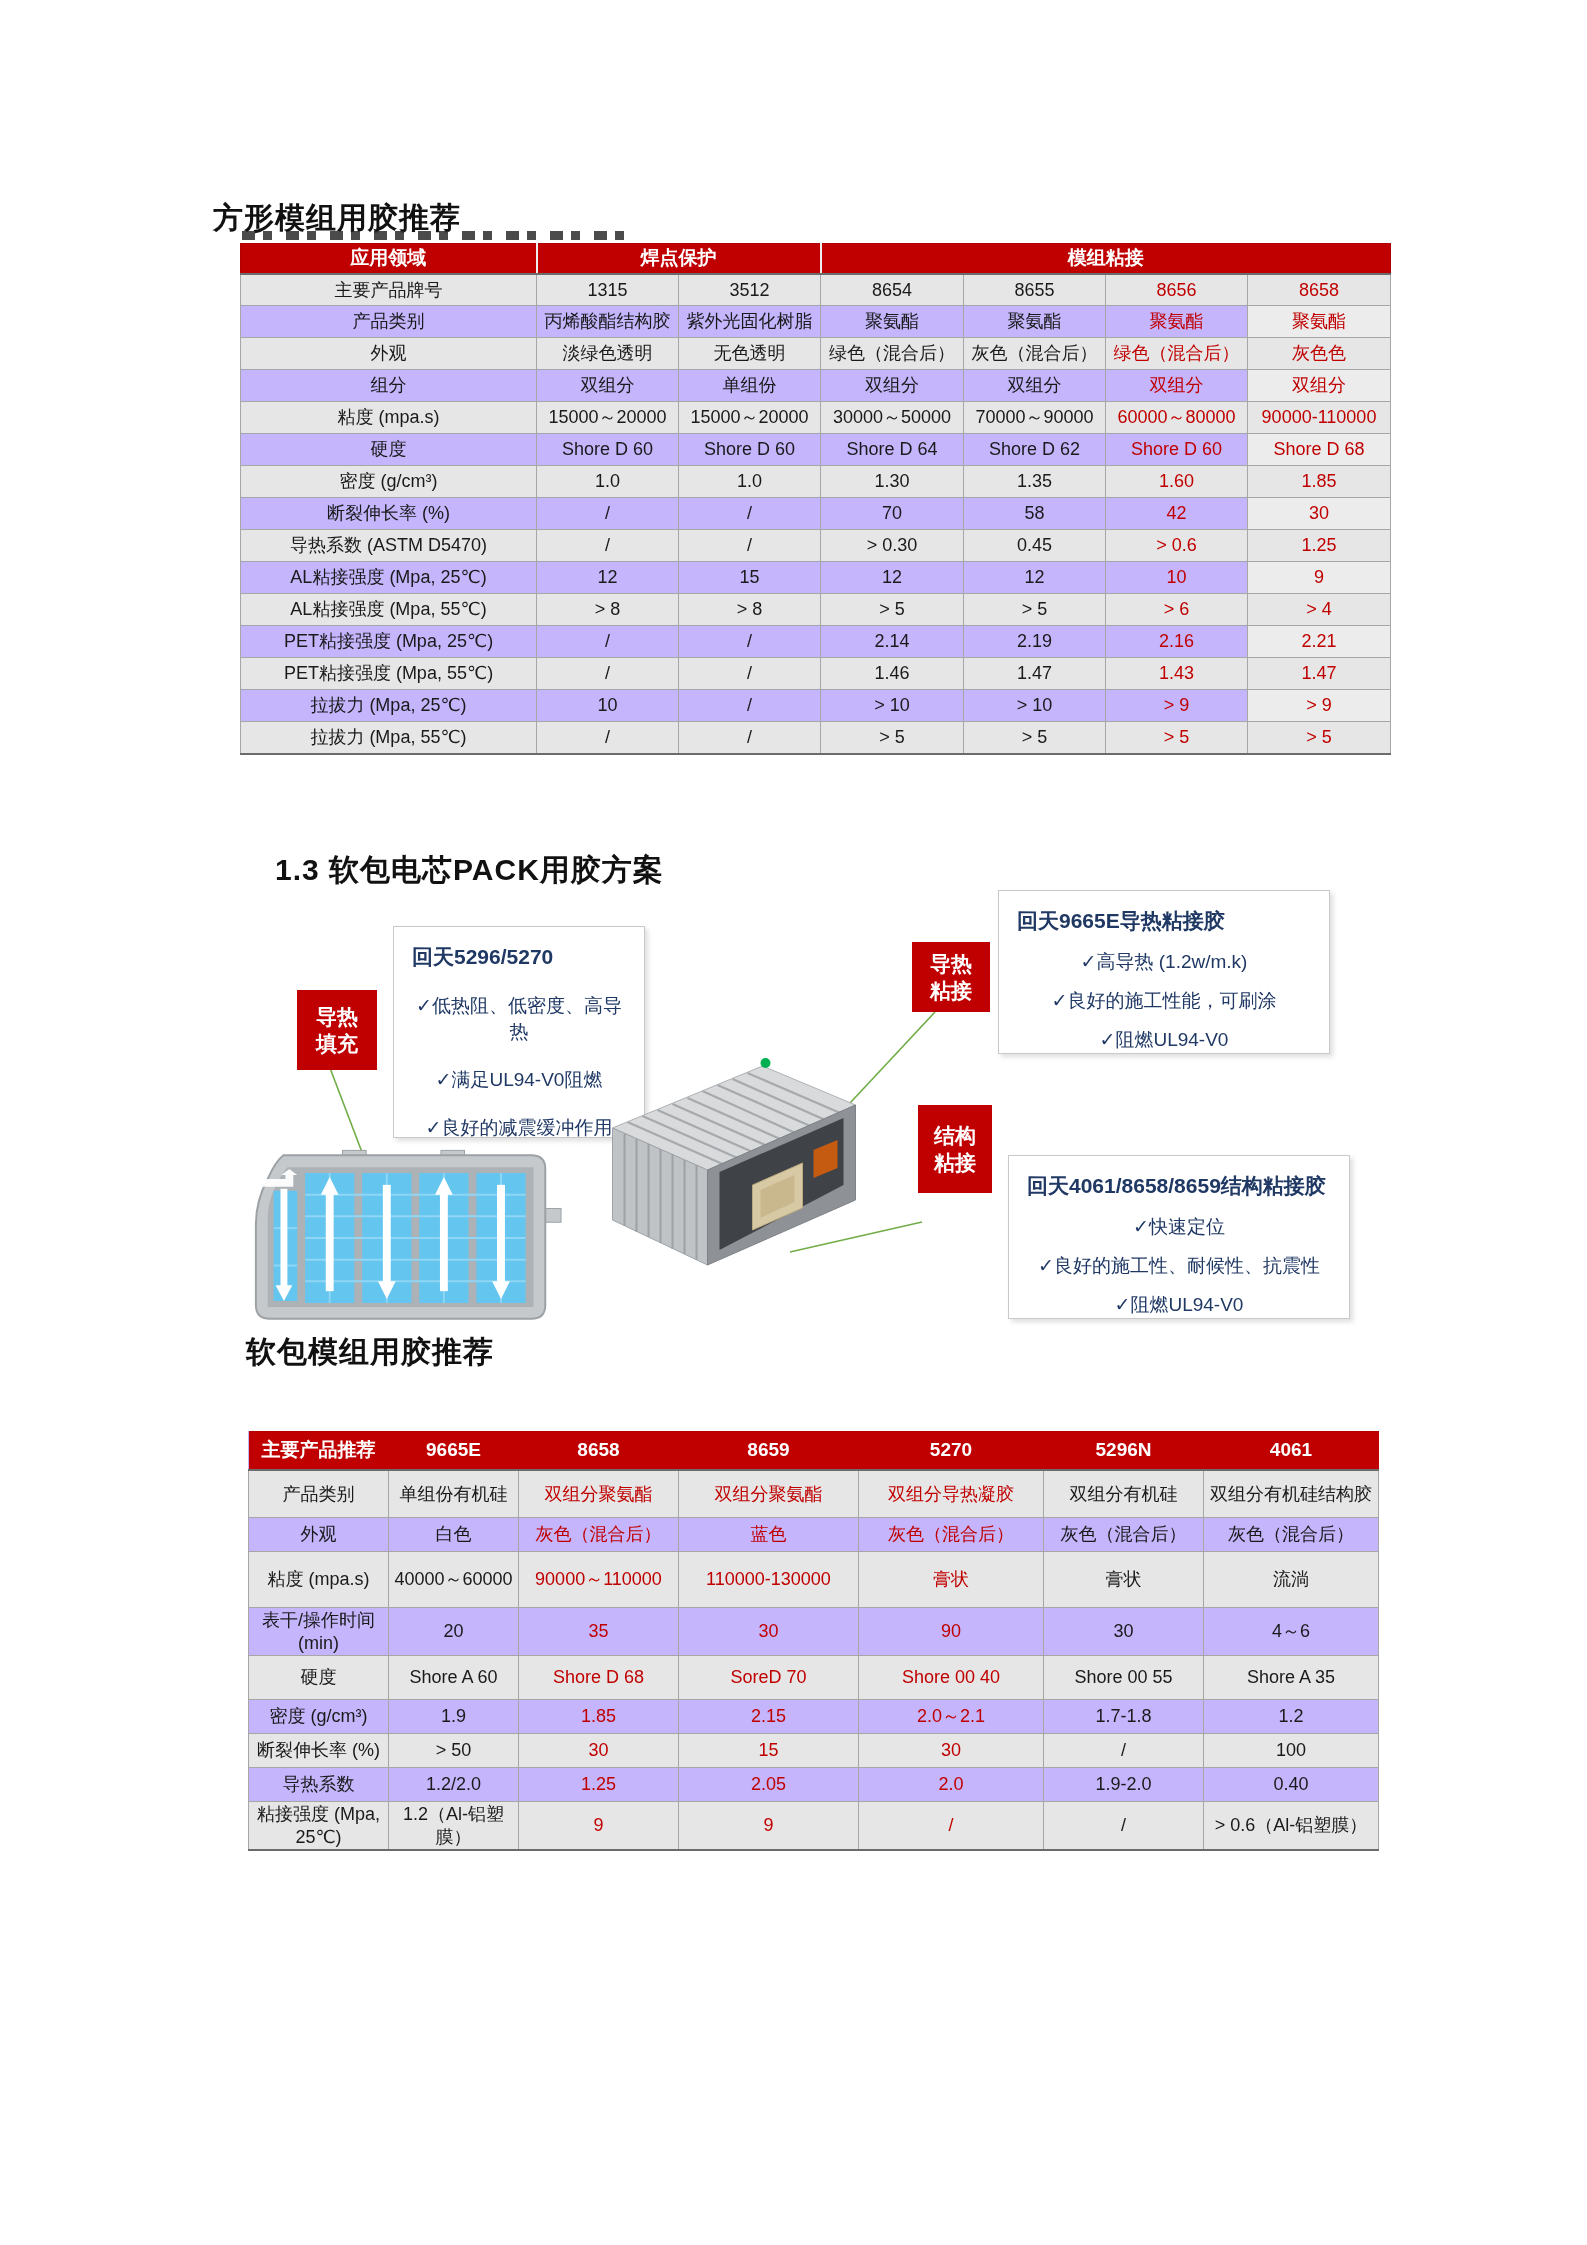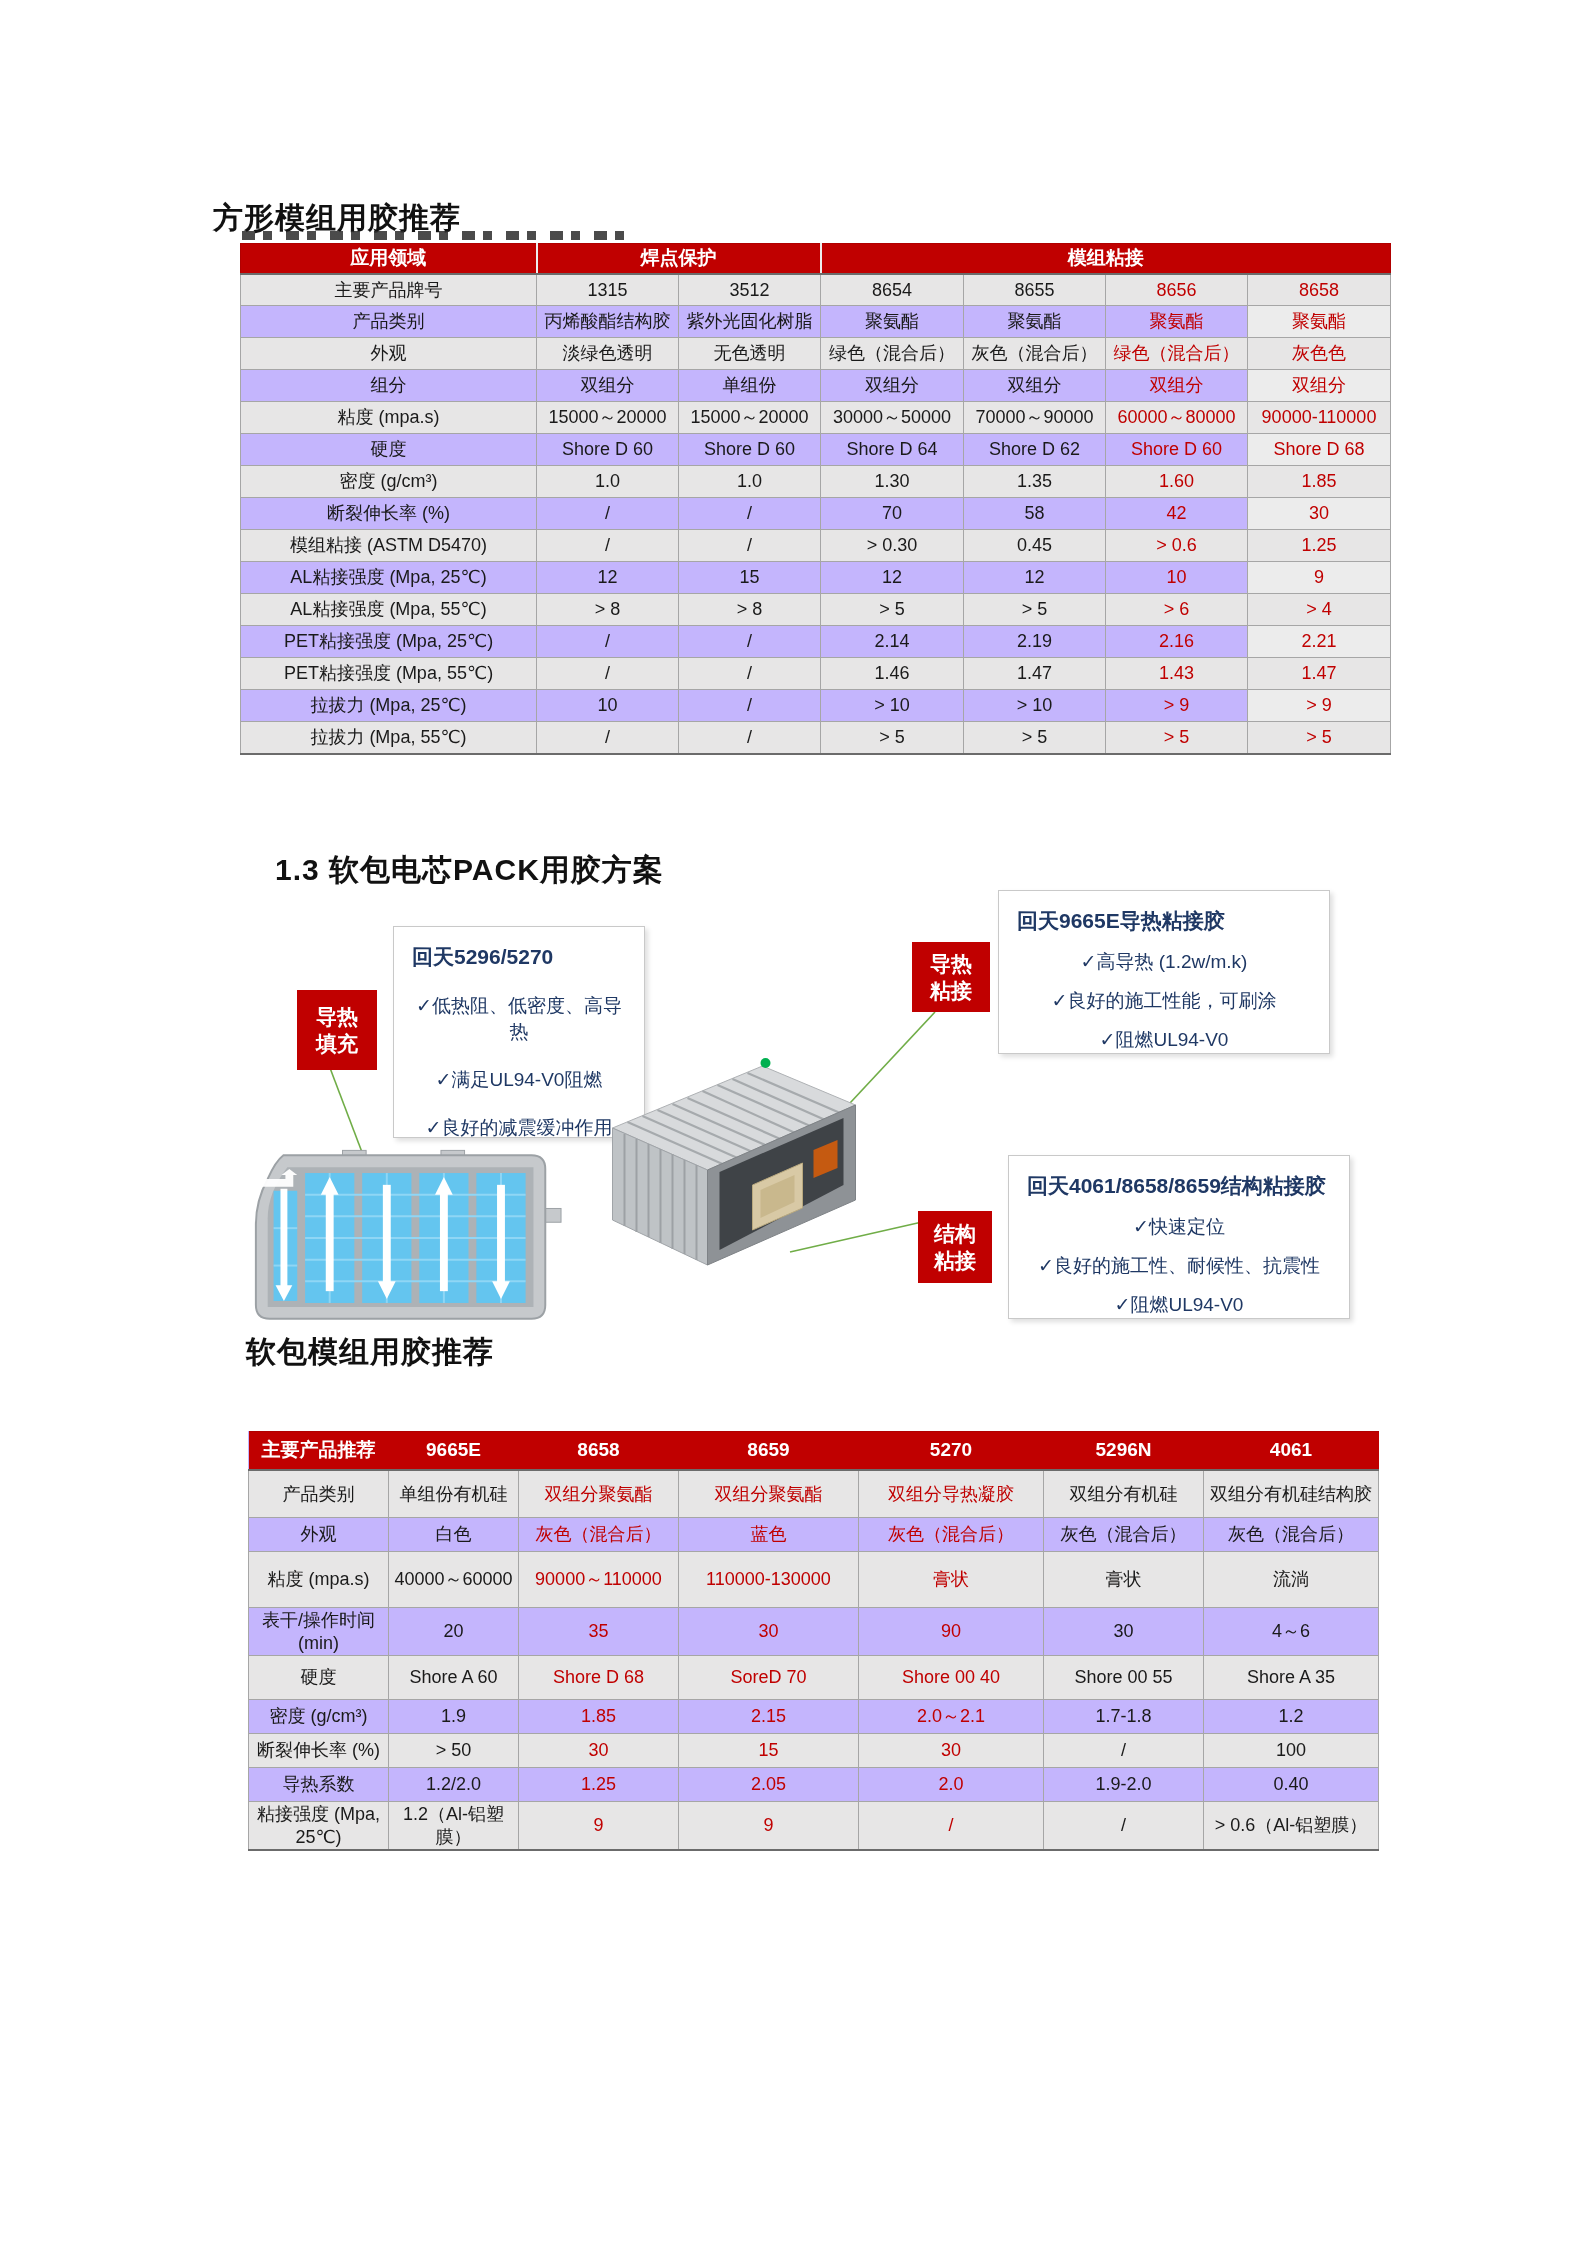--- a/index.html
+++ b/index.html
@@ -47,21 +47,21 @@
   #t2 tbody tr:nth-child(6) th,#t2 tbody tr:nth-child(6) td,
   #t2 tbody tr:nth-child(7) th,#t2 tbody tr:nth-child(7) td,
   #t2 tbody tr:nth-child(8) th,#t2 tbody tr:nth-child(8) td{height:34px;}
   #t2 tbody tr:nth-child(9) th,#t2 tbody tr:nth-child(9) td{height:48px;}
 
   
   .tag{position:absolute;background:var(--accent);color:#fff;font-weight:bold;font-size:21px;
     display:flex;flex-direction:column;align-items:center;justify-content:center;line-height:1.3;}
   #tag1{left:297px;top:990px;width:80px;height:80px;}
   #tag2{left:912px;top:942px;width:78px;height:70px;}
-  #tag3{left:918px;top:1211px;width:74px;height:72px;text-align:right;}
+  #tag3{left:918px;top:1105px;width:74px;height:88px;text-align:right;}
 
   
   .callout{position:absolute;background:#fff;border:1px solid #C9C9C9;
     box-shadow:3px 3px 5px rgba(0,0,0,.13);padding:16px 18px;}
   .callout h4{color:var(--navy);font-size:21px;font-weight:bold;margin-bottom:14px;}
   .callout ul{list-style:none;text-align:center;}
   .callout li{color:var(--navy);font-size:19px;margin-bottom:13px;}
   #box1{left:393px;top:926px;width:252px;height:212px;}
   #box1 h4{margin-bottom:22px;}
   #box1 li{margin-bottom:22px;}
@@ -166,21 +166,21 @@
         <tr>
           <th>断裂伸长率 (%)</th>
           <td>/</td>
           <td>/</td>
           <td>70</td>
           <td>58</td>
           <td class="red">42</td>
           <td class="red">30</td>
         </tr>
         <tr class="shade">
-          <th>模组粘接 (ASTM D5470)</th>
+          <th>导热系数 (ASTM D5470)</th>
           <td>/</td>
           <td>/</td>
           <td>&gt; 0.30</td>
           <td>0.45</td>
           <td class="red">&gt; 0.6</td>
           <td class="red">1.25</td>
         </tr>
         <tr>
           <th>AL粘接强度 (Mpa, 25℃)</th>
           <td>12</td>

